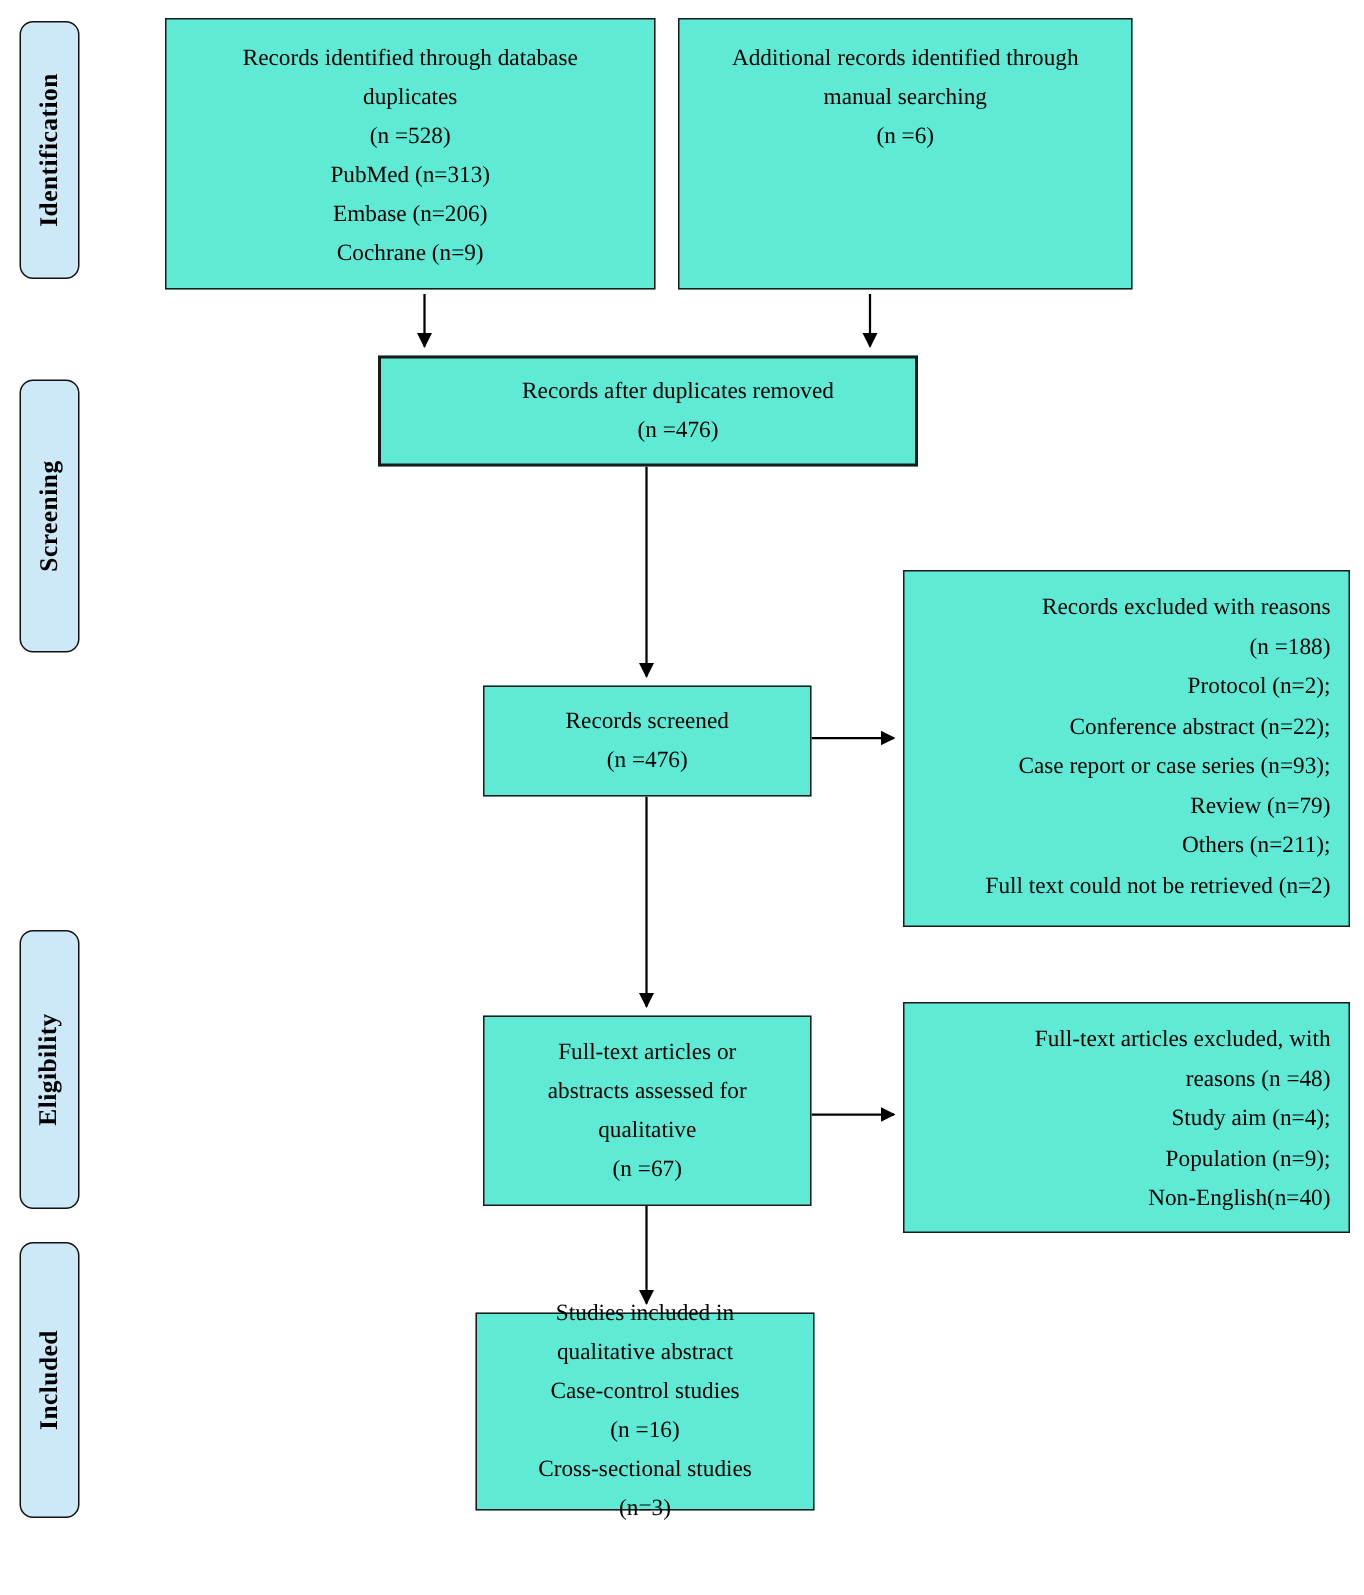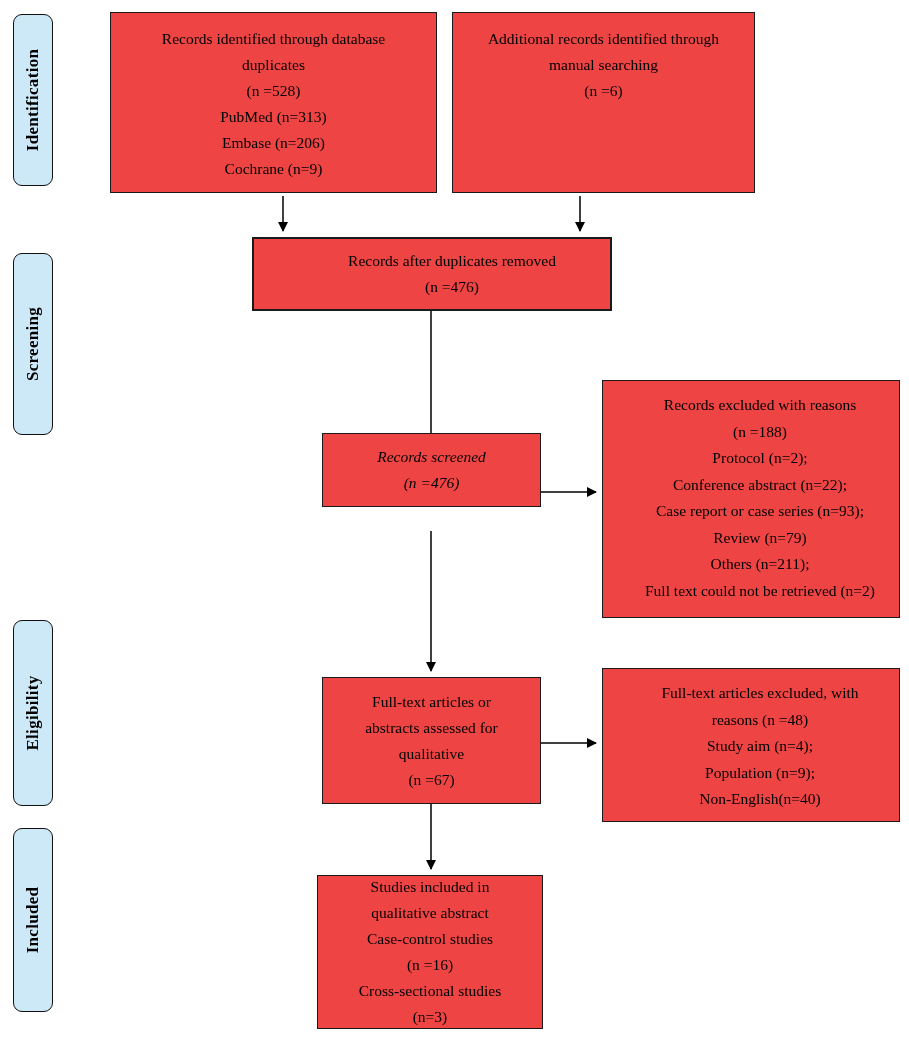--- a/index.html
+++ b/index.html
@@ -13,29 +13,29 @@
     position:absolute;left:13px;width:40px;
     background:#cde9f8;border:1.5px solid #111;border-radius:9px;
     display:flex;align-items:center;justify-content:center;
     box-sizing:border-box;
   }
   .stage span{
     transform:rotate(-90deg);white-space:nowrap;
     font-weight:bold;font-size:17px;letter-spacing:0.3px;
   }
   .box{
-    position:absolute;background:#ef4444;border:1.6px solid #1a1a1a;
+    position:absolute;background:#5eead4;border:1.6px solid #1a1a1a;
     box-sizing:border-box;font-size:15.5px;line-height:26px;
   }
   .box.center{
     display:flex;flex-direction:column;align-items:center;justify-content:center;
     text-align:center;
   }
   .box.top{justify-content:flex-start;padding-top:13px;}
-  .box.left{text-align:center;padding:11px 12px 0 30px;line-height:26.5px;}
+  .box.left{text-align:right;padding:11px 12px 0 30px;line-height:26.5px;}
   .ln{white-space:nowrap;}
 </style>
 </head>
 <body>
 
 <div id="canvas">
 
   <svg id="arrows" viewBox="0 0 909 1063" xmlns="http://www.w3.org/2000/svg">
     <defs>
       <marker id="ah" markerUnits="userSpaceOnUse" markerWidth="14" markerHeight="14" refX="9" refY="5" orient="auto">
@@ -77,21 +77,21 @@
     <div class="ln">Additional records identified through</div>
     <div class="ln">manual searching</div>
     <div class="ln">(n =6)</div>
   </div>
 
   <div class="box center" style="left:252px;top:237px;width:360px;height:74px;border-width:2px;padding-left:40px;">
     <div class="ln">Records after duplicates removed</div>
     <div class="ln">(n =476)</div>
   </div>
 
-  <div class="box center" style="left:322px;top:433px;width:219px;height:74px;font-style:italic;">
+  <div class="box center" style="left:322px;top:457px;width:219px;height:74px;">
     <div class="ln">Records screened</div>
     <div class="ln">(n =476)</div>
   </div>
 
   <div class="box left" style="left:602px;top:380px;width:298px;height:238px;">
     <div class="ln">Records excluded with reasons</div>
     <div class="ln">(n =188)</div>
     <div class="ln">Protocol (n=2);</div>
     <div class="ln">Conference abstract (n=22);</div>
     <div class="ln">Case report or case series (n=93);</div>
@@ -108,21 +108,21 @@
   </div>
 
   <div class="box left" style="left:602px;top:668px;width:298px;height:154px;">
     <div class="ln">Full-text articles excluded, with</div>
     <div class="ln">reasons (n =48)</div>
     <div class="ln">Study aim (n=4);</div>
     <div class="ln">Population (n=9);</div>
     <div class="ln">Non-English(n=40)</div>
   </div>
 
-  <div class="box center" style="left:317px;top:875px;width:226px;height:154px;">
+  <div class="box center" style="left:317px;top:875px;width:226px;height:132px;">
     <div class="ln">Studies included in</div>
     <div class="ln">qualitative abstract</div>
     <div class="ln">Case-control studies</div>
     <div class="ln">(n =16)</div>
     <div class="ln">Cross-sectional studies</div>
     <div class="ln">(n=3)</div>
   </div>
 
 </div>
 

